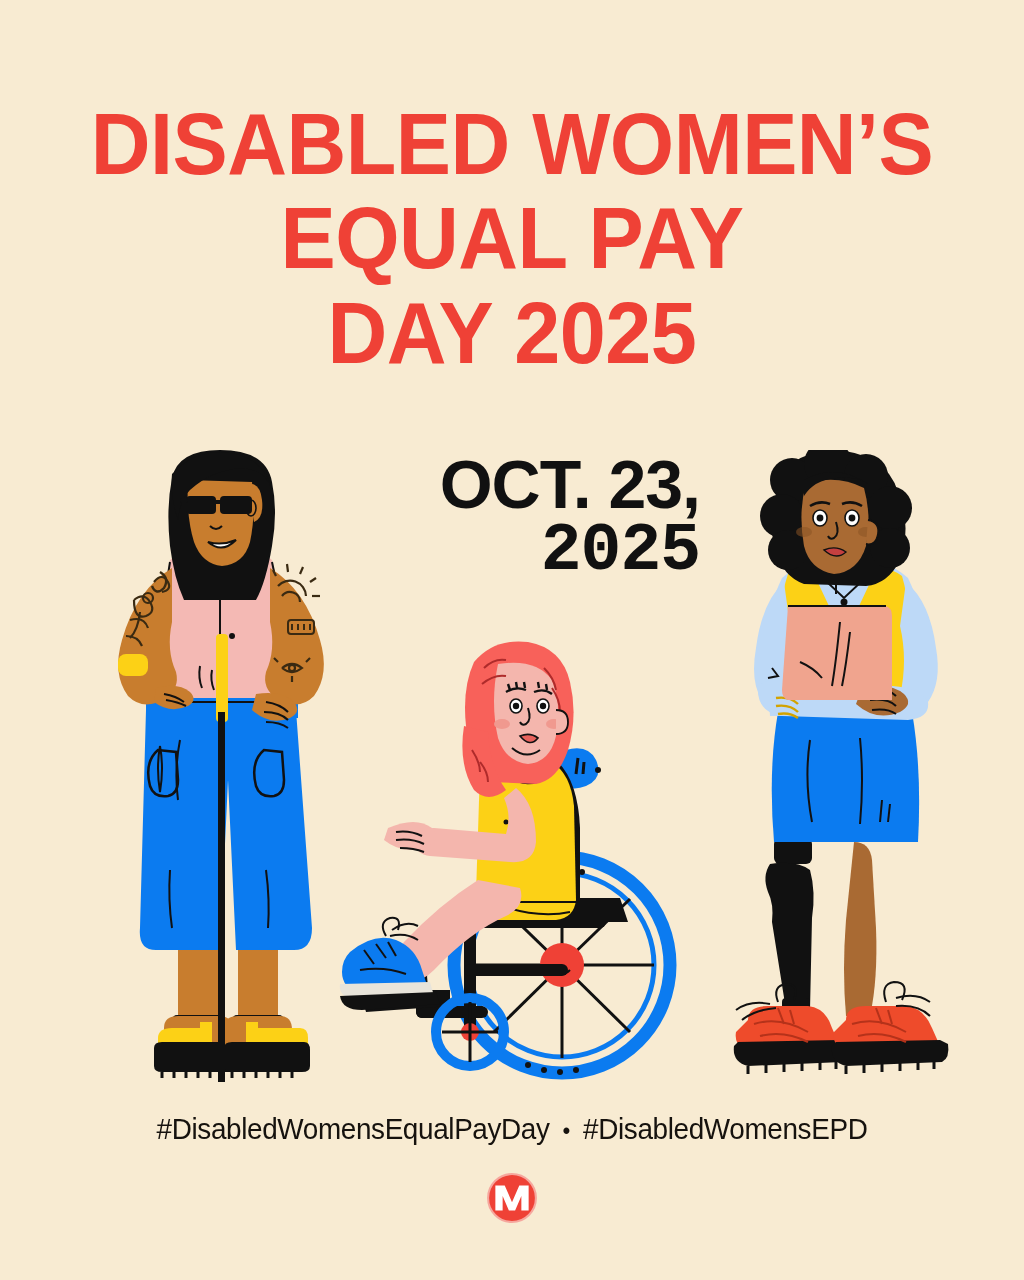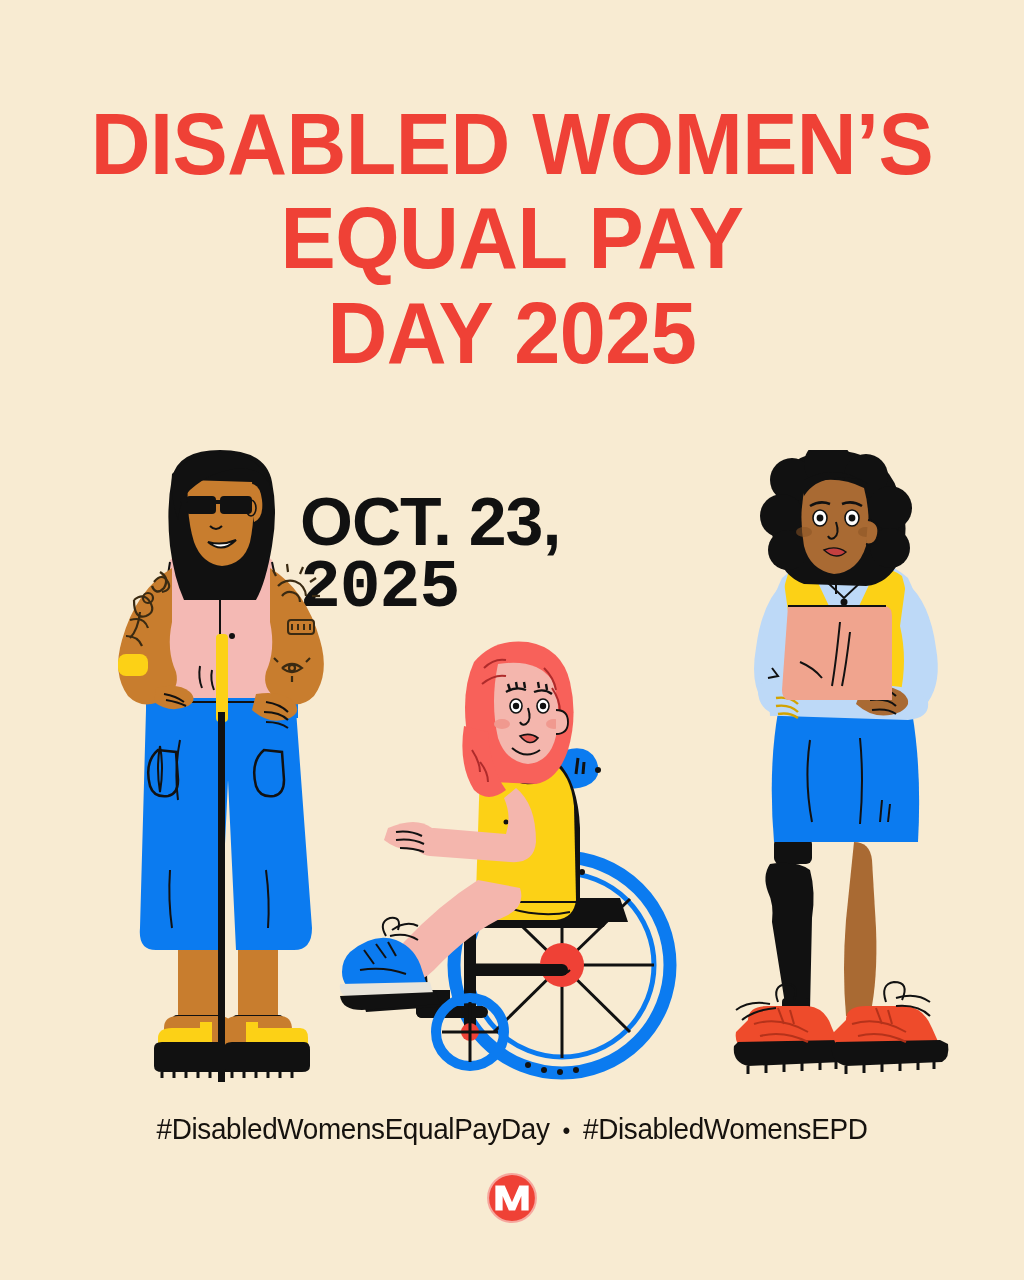--- a/index.html
+++ b/index.html
@@ -34,22 +34,22 @@
     transform:scaleX(0.94);
     transform-origin:center;
     white-space:nowrap;
     margin:0;
     padding:0 0 10px 0;
   }
 
   
   .date-block{
     position:absolute;
-    top:488px;left:300px;width:400px;
-    text-align:left;
+    top:451px;left:300px;width:400px;
+    text-align:right;
   }
   .date-line{
     color:#111111;
     font-weight:700;
     font-size:68px;
     line-height:0.98;
     letter-spacing:-1px;
     margin:0;
     white-space:nowrap;
   }

